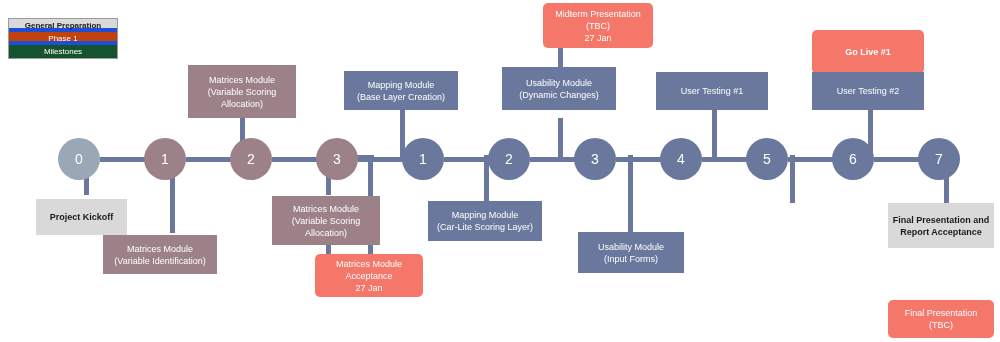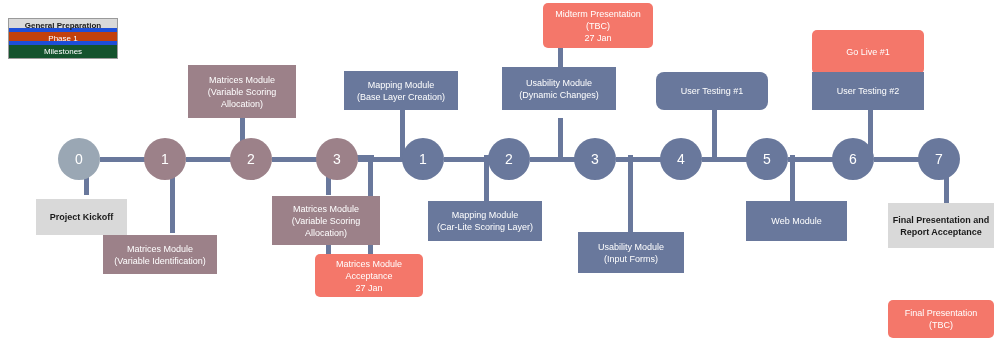--- a/index.html
+++ b/index.html
@@ -152,23 +152,23 @@
   <div class="box box-p1" style="left:188px; top:65px; width:108px; height:53px;">Matrices Module
 (Variable Scoring
 Allocation)</div>
 
   <div class="box box-p2" style="left:344px; top:71px; width:114px; height:39px;">Mapping Module
 (Base Layer Creation)</div>
 
   <div class="box box-p2" style="left:502px; top:67px; width:114px; height:43px;">Usability Module
 (Dynamic Changes)</div>
 
-  <div class="box box-p2" style="left:656px; top:72px; width:112px; height:38px;border-radius:8px;">User Testing #1</div>
+  <div class="box box-p2" style="left:656px; top:72px; width:112px; height:38px;">User Testing #1</div>
 
-  <div class="box box-ms" style="left:812px; top:30px; width:112px; height:44px;">Go Live #1</div>
+  <div class="box box-ms" style="left:812px; top:30px; width:112px; height:44px;font-weight:bold;">Go Live #1</div>
 
   <div class="box box-p2" style="left:812px; top:72px; width:112px; height:38px;">User Testing #2</div>
 
   <div class="box box-gen" style="left:36px; top:199px; width:91px; height:19px; font-size:9px;">Project Kickoff</div>
 
   <div class="box box-p1" style="left:103px; top:235px; width:114px; height:39px;">Matrices Module
 (Variable Identification)</div>
 
   <div class="box box-p1" style="left:272px; top:196px; width:108px; height:49px;">Matrices Module
 (Variable Scoring
@@ -177,21 +177,20 @@
   <div class="box box-ms" style="left:315px; top:254px; width:108px; height:43px;">Matrices Module
 Acceptance
 27 Jan</div>
 
   <div class="box box-p2" style="left:428px; top:201px; width:114px; height:40px;">Mapping Module
 (Car-Lite Scoring Layer)</div>
 
   <div class="box box-p2" style="left:578px; top:232px; width:106px; height:41px;">Usability Module
 (Input Forms)</div>
 
-  <div class="box box-p2" style="left:746px; top:201px; width:101px; height:40px;">Web Module</div>
 
   <div class="box box-gen" style="left:888px; top:203px; width:106px; height:45px; font-size:9px;">Final Presentation and
 Report Acceptance</div>
 
 
   <div class="box box-ms" style="left:888px; top:300px; width:106px; height:38px;">Final Presentation
 (TBC)</div>
 
 </div>
 

